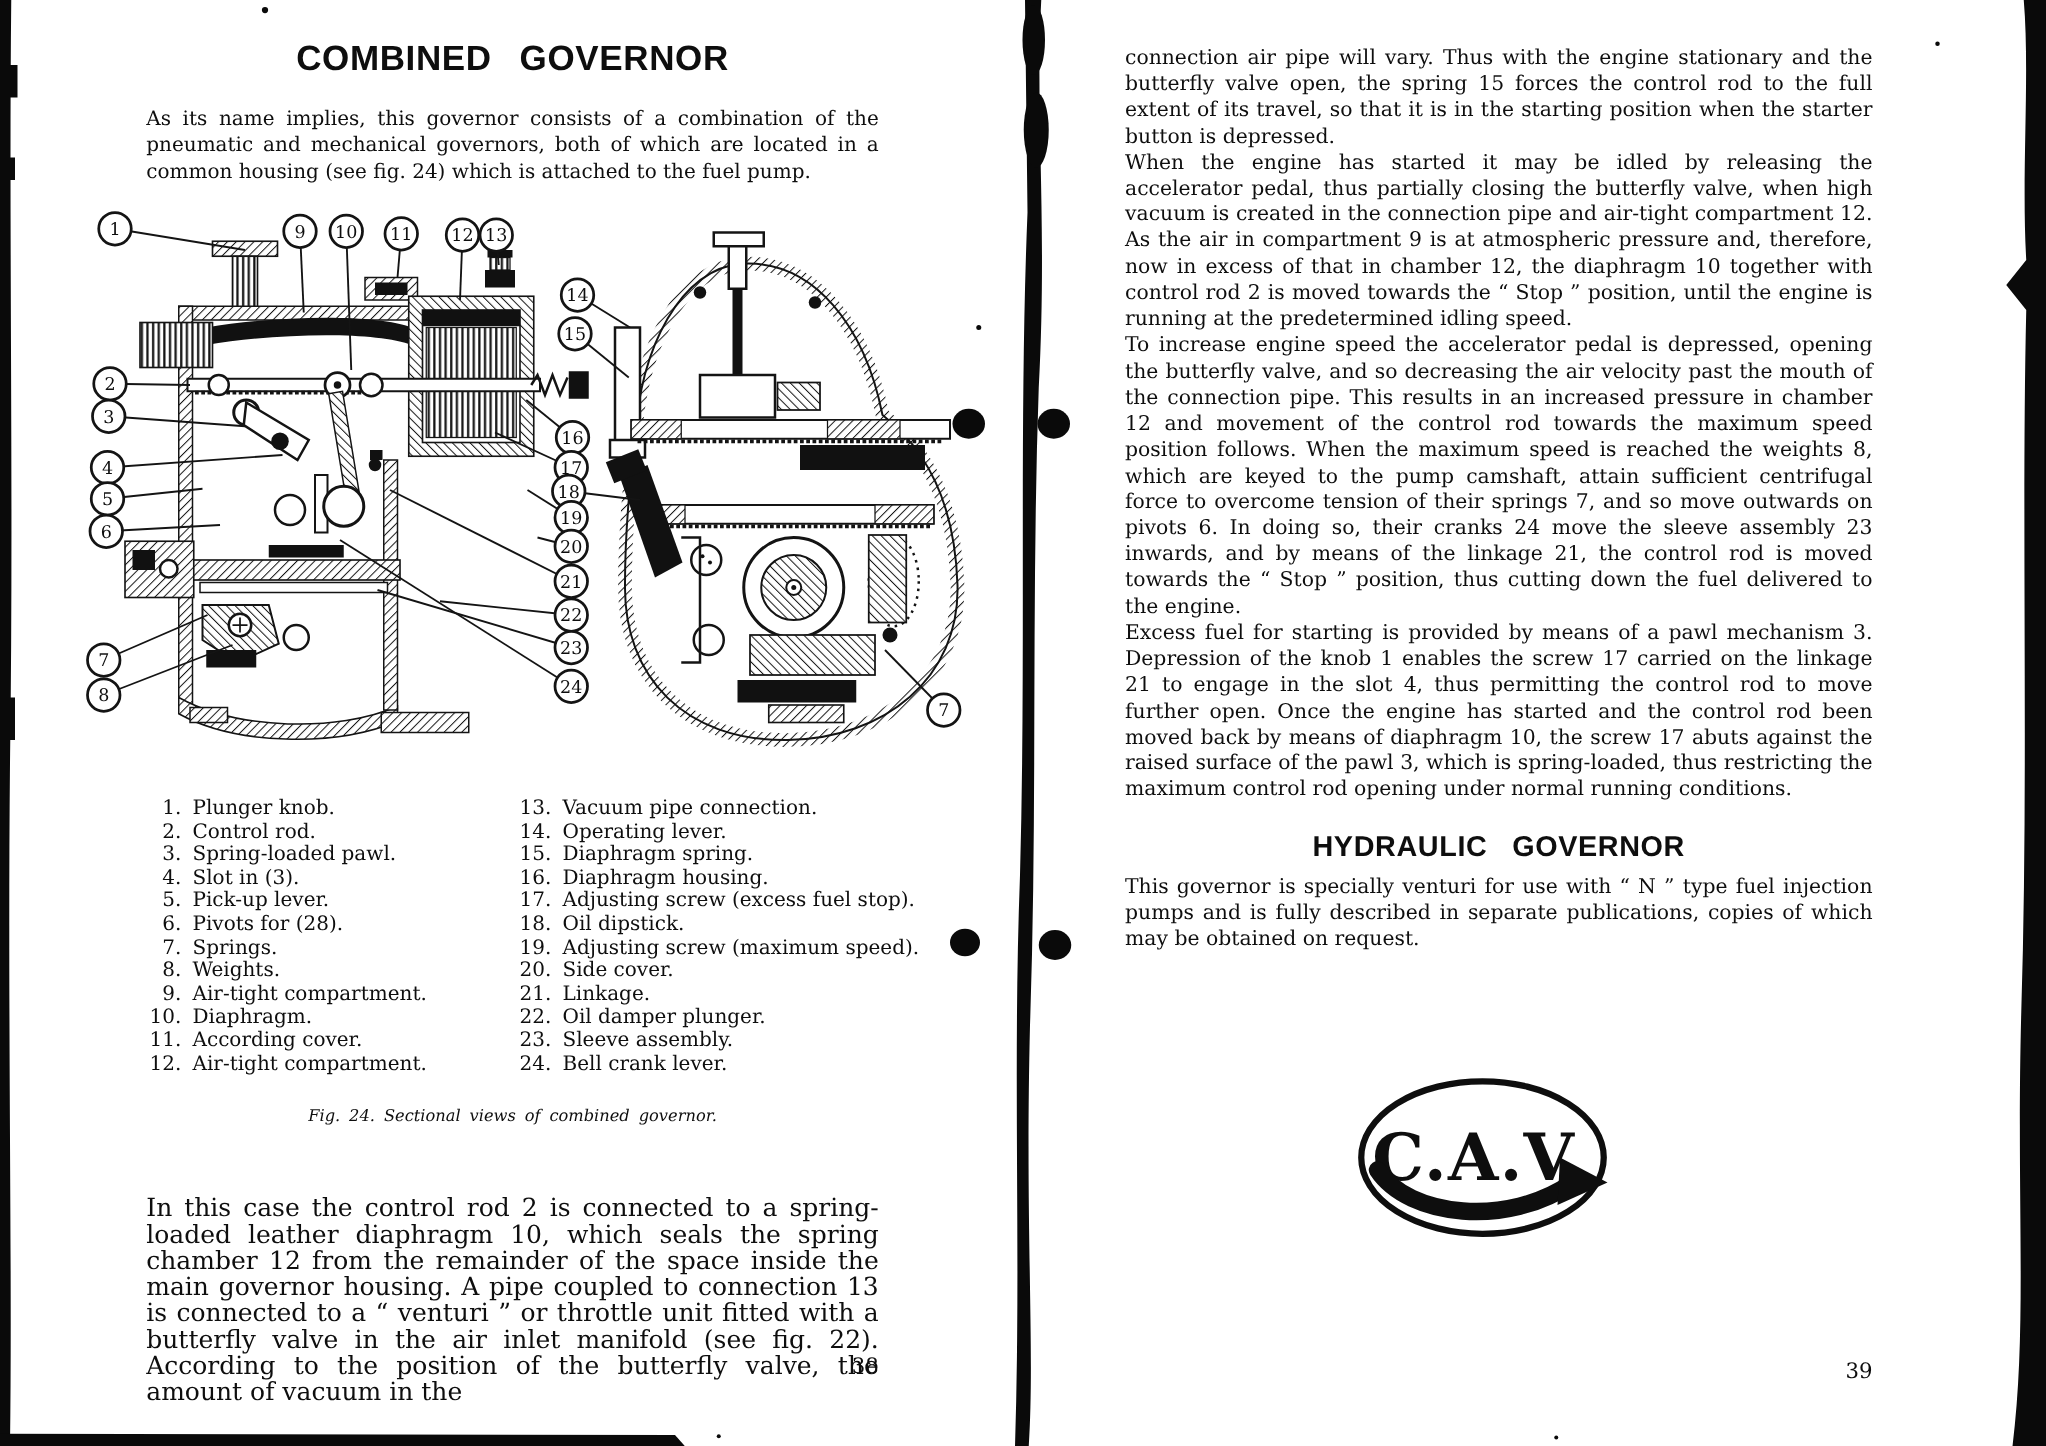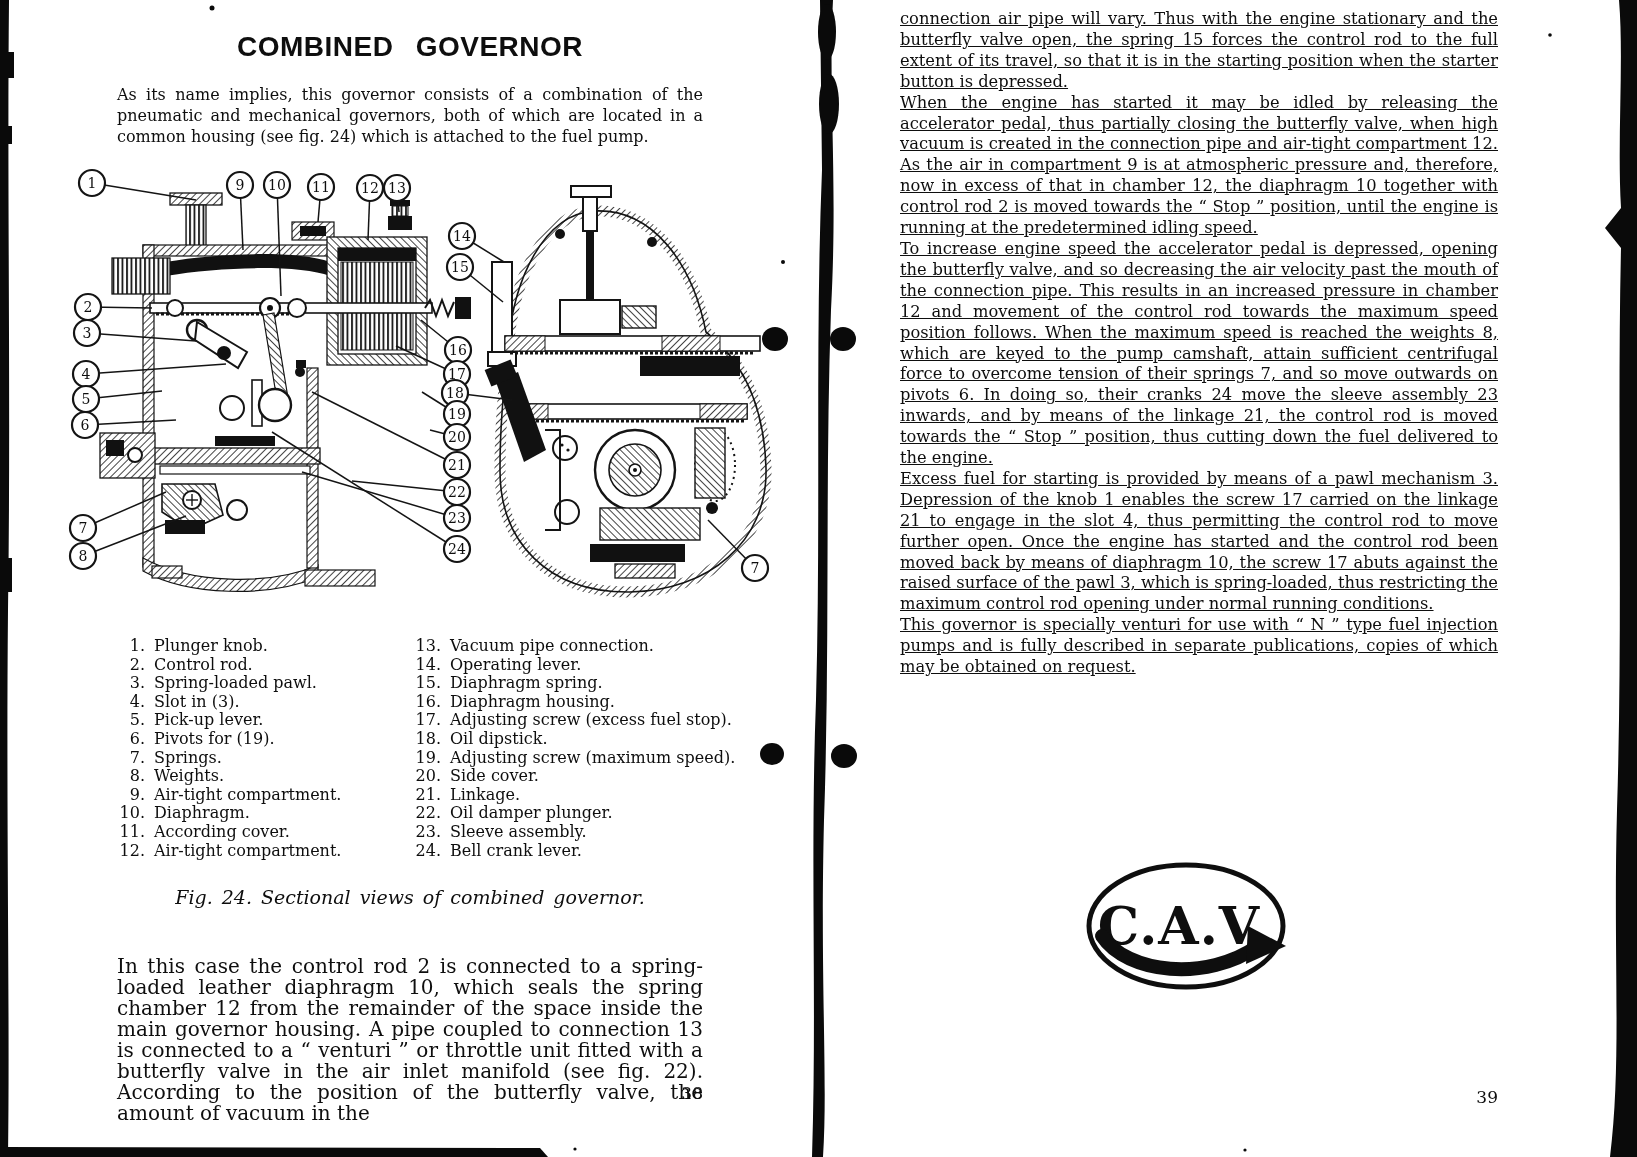--- a/index.html
+++ b/index.html
@@ -20,31 +20,31 @@
   }
   .lp-intro::first-line{}
   .parts{left:117px;top:637px;width:640px;}
   .parts ul{list-style:none;margin:0;padding:0;position:absolute;top:0;}
   .parts ul.col1{left:0;width:285px;}
   .parts ul.col2{left:296px;width:340px;}
   .parts li{display:flex;font-size:16px;line-height:18.6px;white-space:nowrap;}
   .parts .num{width:28px;text-align:right;margin-right:9px;flex:none;}
   .lp-caption{
     left:117px;top:886px;width:586px;text-align:center;margin:0;
-    font-style:italic;font-size:19px;word-spacing:3px;
+    font-style:italic;font-size:13px;word-spacing:3px;
   }
   .lp-body{
     left:117px;top:956px;width:586px;font-size:20px;line-height:21px;
     text-align:justify;margin:0;
   }
   .pageno{font-size:17px;text-align:right;}
   .lp-pageno{left:117px;top:1083px;width:586px;}
   .rp-pageno{left:900px;top:1087px;width:598px;}
   
-  .rp-text{left:900px;top:9px;width:598px;text-decoration:underline;}
+  .rp-text{left:900px;top:36px;width:598px;}
   .rp-text p{margin:0;font-size:16.3px;line-height:20.9px;text-align:justify;}
   .rp-heading{
     margin:22px 0 8px 0;text-align:center;
     font-family:"Liberation Sans",sans-serif;font-weight:bold;
     font-size:23px;letter-spacing:.5px;word-spacing:13px;
   }
   .cav-logo{left:1072px;top:856px;}
   svg text.callout-num{font-family:"DejaVu Serif",serif;font-size:14px;}
 </style>
 </head>
@@ -356,21 +356,21 @@
           <li>
             <span class="num">4.</span>
             <span>Slot in (3).</span>
           </li>
           <li>
             <span class="num">5.</span>
             <span>Pick-up lever.</span>
           </li>
           <li>
             <span class="num">6.</span>
-            <span>Pivots for (19).</span>
+            <span>Pivots for (28).</span>
           </li>
           <li>
             <span class="num">7.</span>
             <span>Springs.</span>
           </li>
           <li>
             <span class="num">8.</span>
             <span>Weights.</span>
           </li>
           <li>
@@ -448,20 +448,21 @@
 
     <div class="abs pageno lp-pageno">38</div>
   </section>
 
   <section>
     <div class="abs rp-text">
       <p>connection air pipe will vary.  Thus with the engine stationary and the butterfly valve open, the spring 15 forces the control rod to the full extent of its travel, so that it is in the starting position when the starter button is depressed.</p>
       <p>When the engine has started it may be idled by releasing the accelerator pedal, thus partially closing the butterfly valve, when high vacuum is created in the connection pipe and air-tight compartment 12.  As the air in compartment 9 is at atmospheric pressure and, therefore, now in excess of that in chamber 12, the diaphragm 10 together with control rod 2 is moved towards the “ Stop ” position, until the engine is running at the predetermined idling speed.</p>
       <p>To increase engine speed the accelerator pedal is depressed, opening the butterfly valve, and so decreasing the air velocity past the mouth of the connection pipe.  This results in an increased pressure in chamber 12 and movement of the control rod towards the maximum speed position follows.  When the maximum speed is reached the weights 8, which are keyed to the pump camshaft, attain sufficient centrifugal force to overcome tension of their springs 7, and so move outwards on pivots 6.  In doing so, their cranks 24 move the sleeve assembly 23 inwards, and by means of the linkage 21, the control rod is moved towards the “ Stop ” position, thus cutting down the fuel delivered to the engine.</p>
       <p>Excess fuel for starting is provided by means of a pawl mechanism 3. Depression of the knob 1 enables the screw 17 carried on the linkage 21 to engage in the slot 4, thus permitting the control rod to move further open.  Once the engine has started and the control rod been moved back by means of diaphragm 10, the screw 17 abuts against the raised surface of the pawl 3, which is spring-loaded, thus restricting the maximum control rod opening under normal running conditions.</p>
+      <h2 class="rp-heading">HYDRAULIC GOVERNOR</h2>
       <p>This governor is specially venturi for use with “ N ” type fuel injection pumps and is fully described in separate publications, copies of which may be obtained on request.</p>
     </div>
 
     <svg class="abs cav-logo" width="228" height="142" viewBox="0 0 228 142">
       <ellipse cx="114" cy="70" rx="97" ry="61" fill="none" stroke="#0e0e0e" stroke-width="5"></ellipse>
       <text x="112" y="88" text-anchor="middle" font-family="DejaVu Serif, serif" font-weight="bold" font-size="52" letter-spacing="1" fill="#0e0e0e">C.A.V.</text>
       <path d="M30,80 C55,118 135,126 186,90" fill="none" stroke="#0e0e0e" stroke-width="14" stroke-linecap="round"></path>
       <polygon points="176,70 214,90 174,108" fill="#0e0e0e"></polygon>
     </svg>
 

